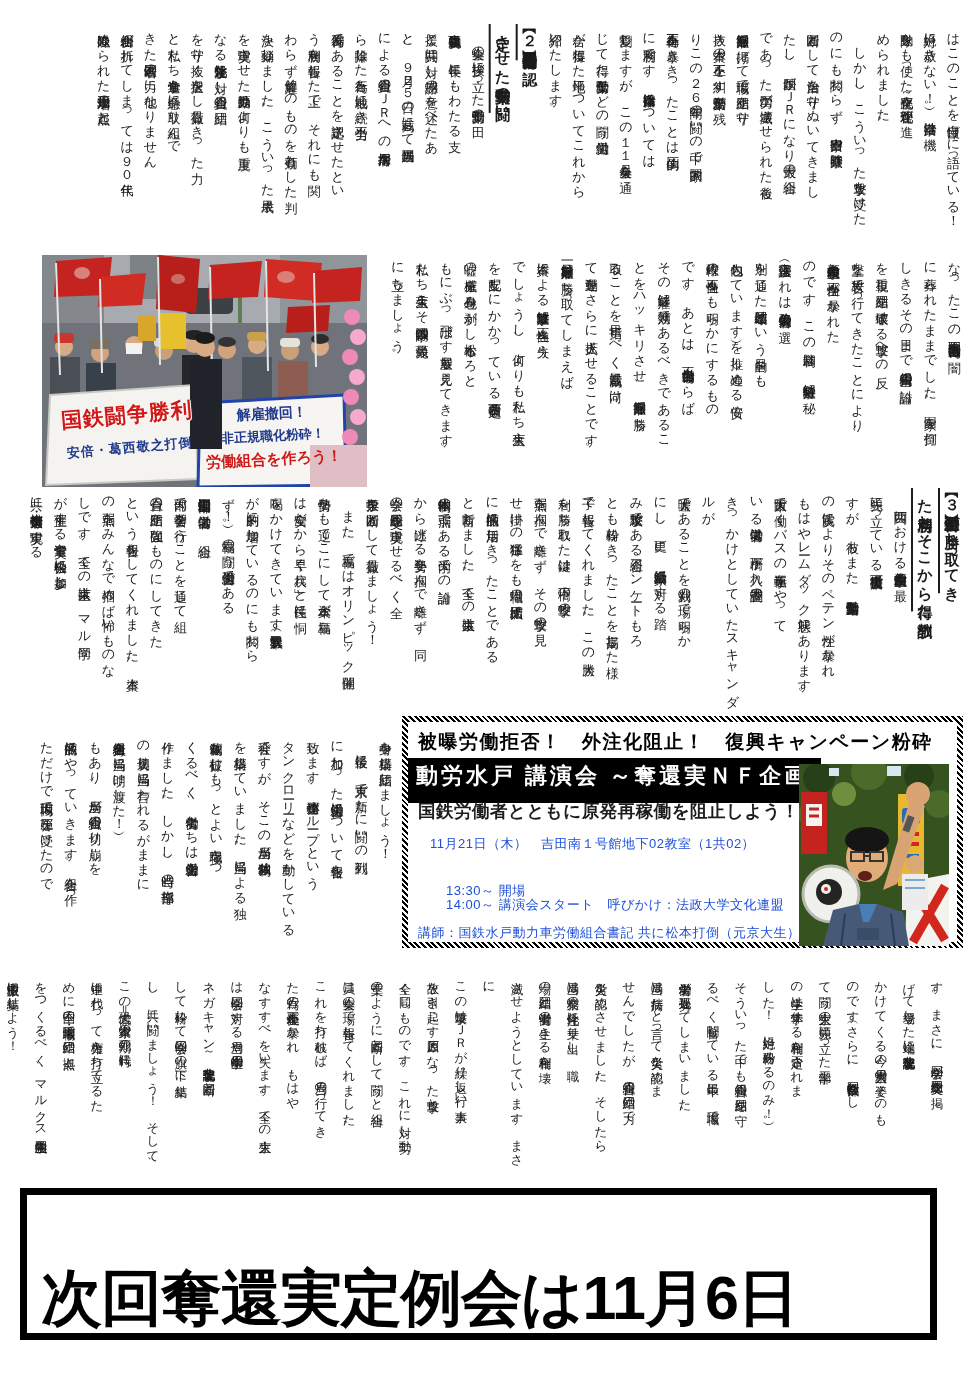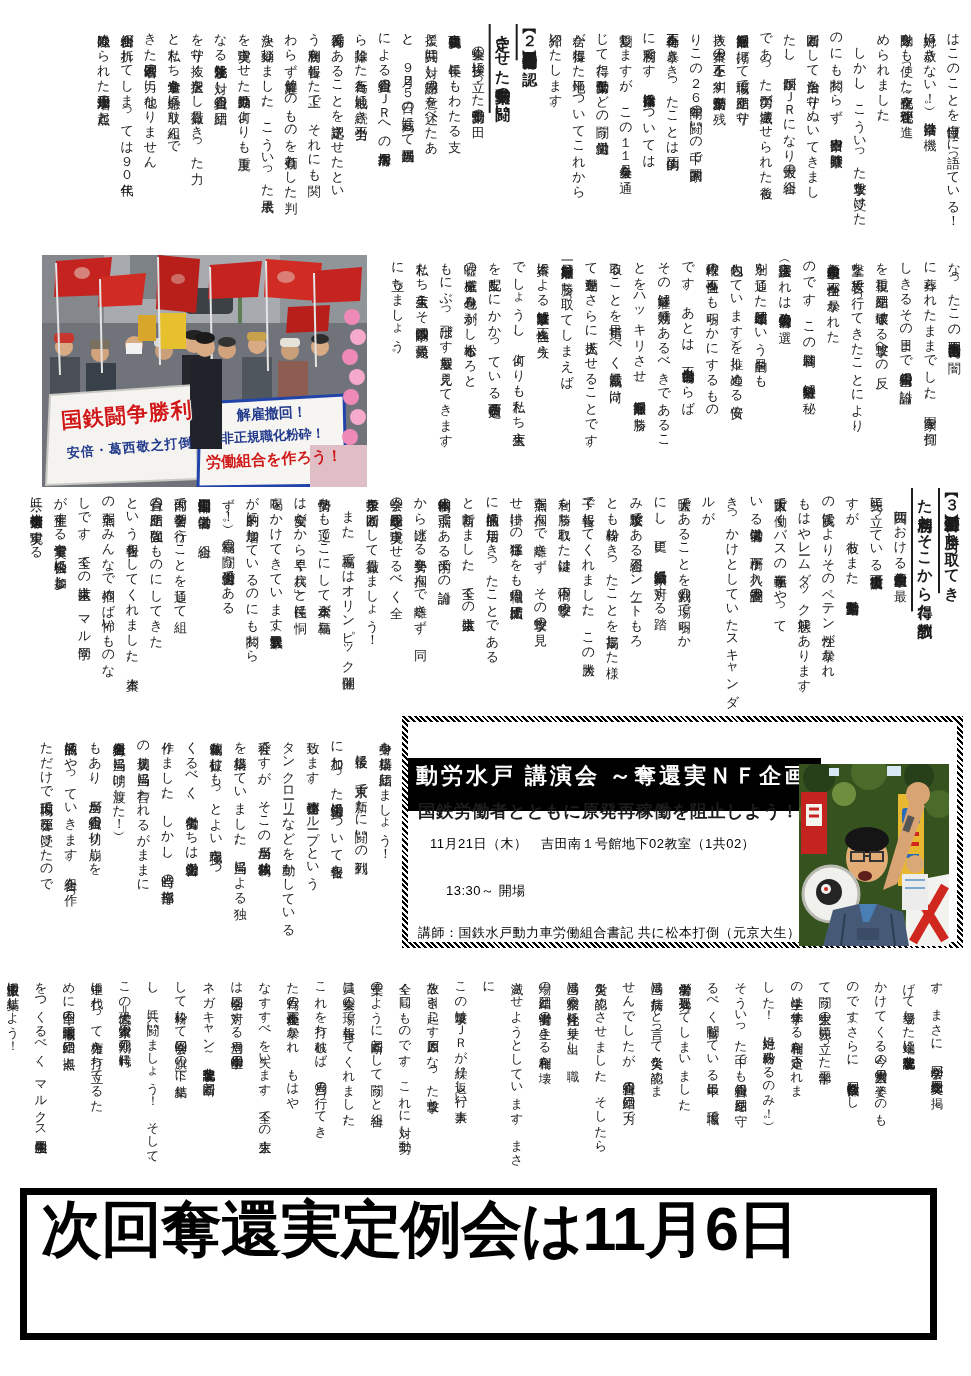--- a/index.html
+++ b/index.html
@@ -59,41 +59,41 @@
     border-image: repeating-linear-gradient(45deg,#000 0 2px,#fff 2px 4px) 6;
     font-family:"Liberation Sans","DejaVu Sans",sans-serif;
   }
   .ev-slogan {
     position:absolute; left:10px; top:7px; right:8px;
     font-size:19px; font-weight:700; letter-spacing:1.5px; color:#000; white-space:nowrap;
   }
   .ev-title {
     position:absolute; left:0; top:36px; display:inline-block;
     background:#000; color:#fff; font-size:22px; font-weight:800;
-    padding:3px 12px 20px 8px; letter-spacing:3px; white-space:nowrap;
+    padding:3px 12px 12px 8px; letter-spacing:3px; white-space:nowrap;
   }
   .ev-sub {
     position:absolute; left:10px; top:77px;
     font-size:17.5px; font-weight:800; letter-spacing:0.5px; white-space:nowrap;
   }
-  .ev-detail { position:absolute; font-size:13px; letter-spacing:0.5px; color:#000000; white-space:nowrap; }
+  .ev-detail { position:absolute; font-size:13px; letter-spacing:0.5px; color:#1d4ed8; white-space:nowrap; }
   #ev-d1 { left:22px; top:113px; }
   #ev-d2 { left:38px; top:144px;margin-top:16px; }
   #ev-d3 { left:38px; top:174px; }
   #ev-d4 { left:10px; top:202px; }
   #speaker-photo {
     position:absolute; right:8px; top:42px; width:150px; height:182px;
     overflow:hidden; background:#36531f;
   }
 
   
   #bottom-banner {
     position:absolute; left:20px; top:1188px; width:917px; height:152px;
     border:7px solid #000; background:#fff;
-    display:flex; flex-direction:column; justify-content:space-between;
+    display:flex; flex-direction:column; justify-content:flex-end;
     padding-left:14px;
     font-family:"Liberation Sans","DejaVu Sans",sans-serif;
   }
   #bottom-banner .bb-line {
     font-size:61px; font-weight:900; line-height:69px; letter-spacing:-1px;
     color:#000; white-space:nowrap;
   }
 </style>
 </head>
 <body>
@@ -311,24 +311,26 @@
       <div class="col">くるべく、労働者たちは労働組合を</div>
       <div class="col">作りました。しかし、当時の指導部</div>
       <div class="col">の裏切り（当局に言われるがままに</div>
       <div class="col">組合員名簿を当局に明け渡した！）</div>
       <div class="col">もあり、当局が組合員の切り崩しを</div>
       <div class="col">徹底的にやっていきます。組合を作っ</div>
       <div class="col">ただけで職場内で弾圧を受けたので</div>
     </section>
 
   <div id="event-box">
+    <div class="ev-slogan">被曝労働拒否！　外注化阻止！　復興キャンペーン粉砕</div>
     <div class="ev-title">動労水戸 講演会 ～奪還実ＮＦ企画</div>
     <div class="ev-sub">国鉄労働者とともに原発再稼働を阻止しよう！</div>
     <div class="ev-detail" id="ev-d1">11月21日（木）　吉田南１号館地下02教室（1共02）</div>
     <div class="ev-detail" id="ev-d2">13:30～ 開場</div>
+    <div class="ev-detail" id="ev-d3">14:00～ 講演会スタート　呼びかけ：法政大学文化連盟</div>
     <div class="ev-detail" id="ev-d4">講師：国鉄水戸動力車労働組合書記 共に松本打倒（元京大生）</div>
     <figure id="speaker-photo">
       <svg width="150" height="182" viewBox="0 0 150 182">
         <rect x="0" y="0" width="150" height="182" fill="#36531f"></rect>
         <circle cx="20" cy="14" r="16" fill="#27401a"></circle>
           <circle cx="70" cy="8" r="18" fill="#4a6b2a"></circle>
         <circle cx="120" cy="12" r="15" fill="#27401a"></circle>
           <circle cx="45" cy="30" r="12" fill="#6f8f3f"></circle>
         <circle cx="140" cy="40" r="14" fill="#4a6b2a"></circle>
           <circle cx="8" cy="50" r="10" fill="#4a6b2a"></circle>

